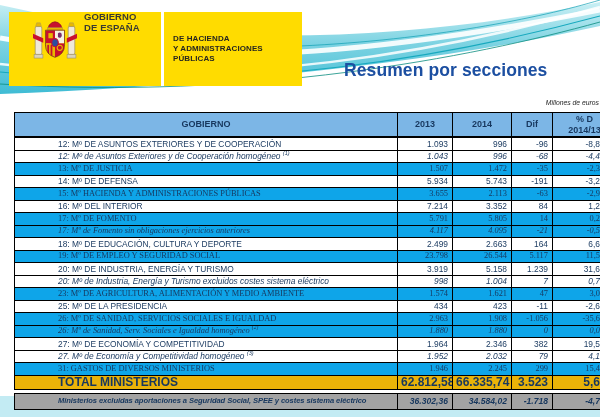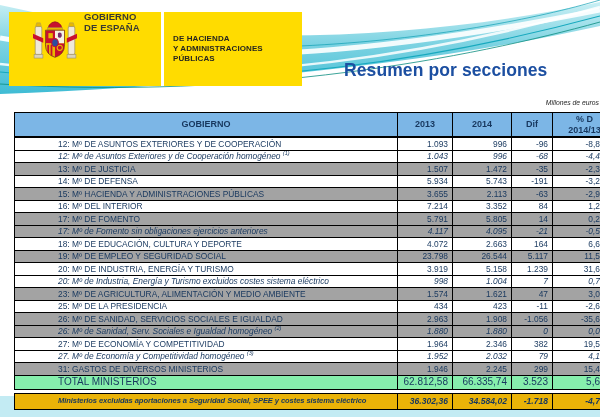--- a/index.html
+++ b/index.html
@@ -26,30 +26,30 @@
   
   table.bt{position:absolute;left:14px;top:112px;width:602px;border-collapse:collapse;
            table-layout:fixed;z-index:2;color:#17375E;}
   .bt th{background:#7CB6E6;border:1px solid #000;border-top:1.5px solid #000;
          border-bottom:2px solid #000;font-size:9px;height:23px;padding:0;
          font-weight:bold;text-align:center;vertical-align:middle;line-height:1.15;}
   .bt th:first-child{border-left:1.5px solid #000;}
   .bt td{border:1px solid #000;font-size:8.4px;height:11.5px;padding:0 4px 0 3px;
          white-space:nowrap;overflow:hidden;vertical-align:middle;background:#ffffff;line-height:1;}
   .bt td:first-child{border-left:1.5px solid #000;padding-left:43px;}
-  .bt tr.hl td{background:#a3a3a3;}
+  .bt tr.hl td{background:#0ea5e9;font-family:Liberation Serif, serif;}
   .bt tr.it td{font-style:italic;}
   .bt td.c-name{text-align:left;}
   .bt td.num{text-align:right;}
   .bt td.pct{text-align:right;padding-right:16px;}
   .bt sup{font-size:5.5px;vertical-align:super;line-height:0;}
-  .bt tr.total-row td{font-weight:normal;font-size:10px;height:13px;
-        border-top:1.5px solid #000;border-bottom:1.5px solid #000;background:#86efac;}
+  .bt tr.total-row td{font-weight:bold;font-size:12px;height:13px;
+        border-top:1.5px solid #000;border-bottom:1.5px solid #000;background:#eab308;}
   .bt tr.spacer-row td{border:none;background:transparent;height:3px;padding:0;}
-  .bt tr.excluded-row td{font-weight:bold;font-style:italic;height:15px;background:#eab308;
+  .bt tr.excluded-row td{font-weight:bold;font-style:italic;height:15px;background:#a3a3a3;
         border-top:1.5px solid #000;border-bottom:1.5px solid #000;font-size:8.6px;margin-left:23px;}
   .bt tr.excluded-row td.c-name{font-size:7.6px;letter-spacing:-0.1px;}
 </style>
 </head>
 <body>
 
 <div class="slide">
 
   <svg class="wave" width="600" height="100" viewBox="0 0 600 100" aria-hidden="true">
     <defs>
@@ -194,21 +194,21 @@
         </tr>
         <tr class="hl it">
           <td class="c-name"><span>17: Mº de Fomento sin obligaciones ejercicios anteriores</span></td>
           <td class="num">4.117</td>
           <td class="num">4.095</td>
           <td class="num">-21</td>
           <td class="pct">-0,5</td>
         </tr>
         <tr class="">
           <td class="c-name"><span>18: Mº DE EDUCACIÓN, CULTURA Y DEPORTE</span></td>
-          <td class="num">4.072</td>
+          <td class="num">2.499</td>
           <td class="num">2.663</td>
           <td class="num">164</td>
           <td class="pct">6,6</td>
         </tr>
         <tr class="hl ">
           <td class="c-name"><span>19: Mº DE EMPLEO Y SEGURIDAD SOCIAL</span></td>
           <td class="num">23.798</td>
           <td class="num">26.544</td>
           <td class="num">5.117</td>
           <td class="pct">11,5</td>

